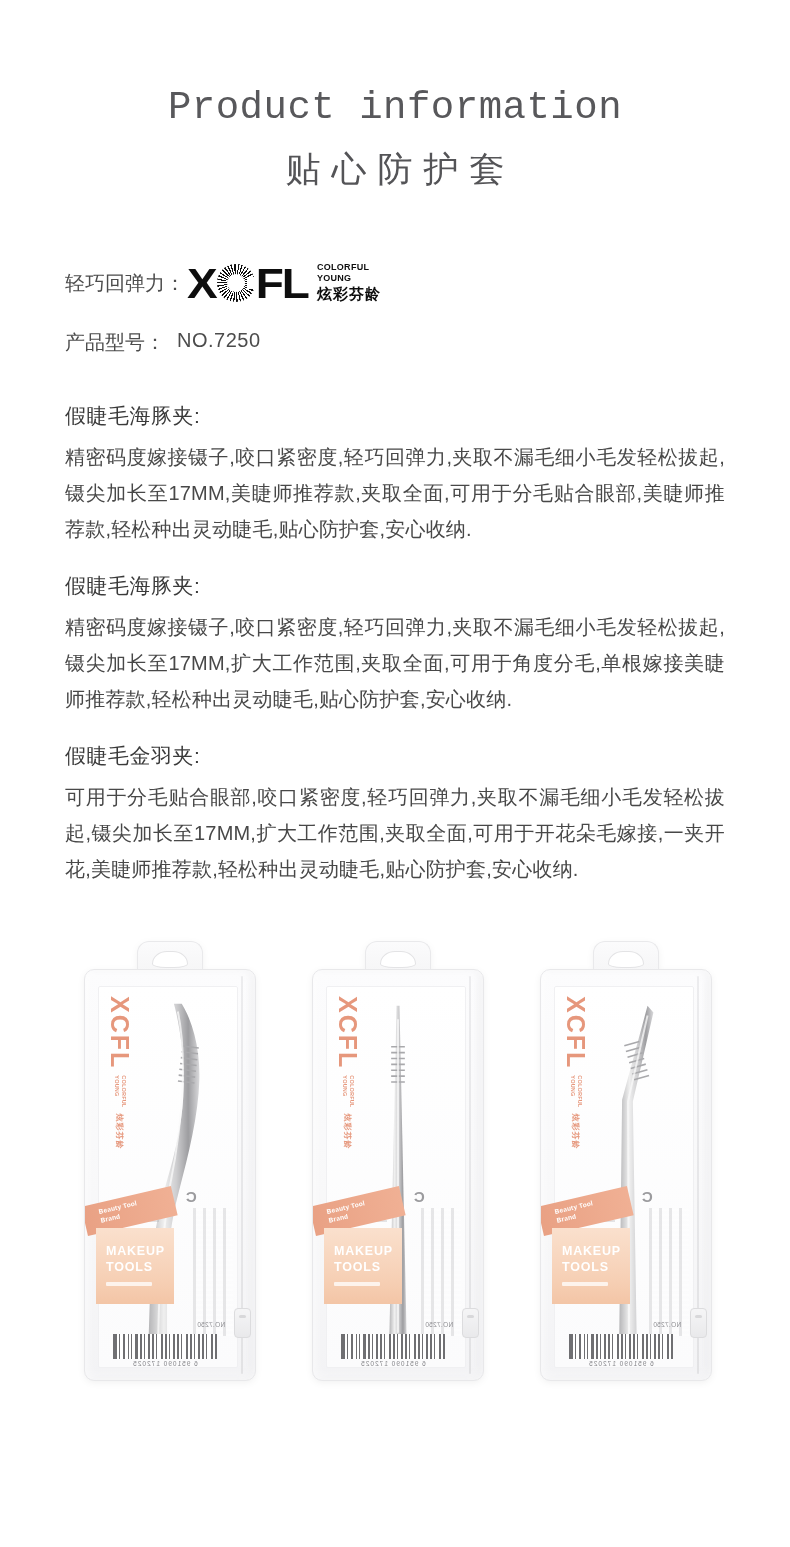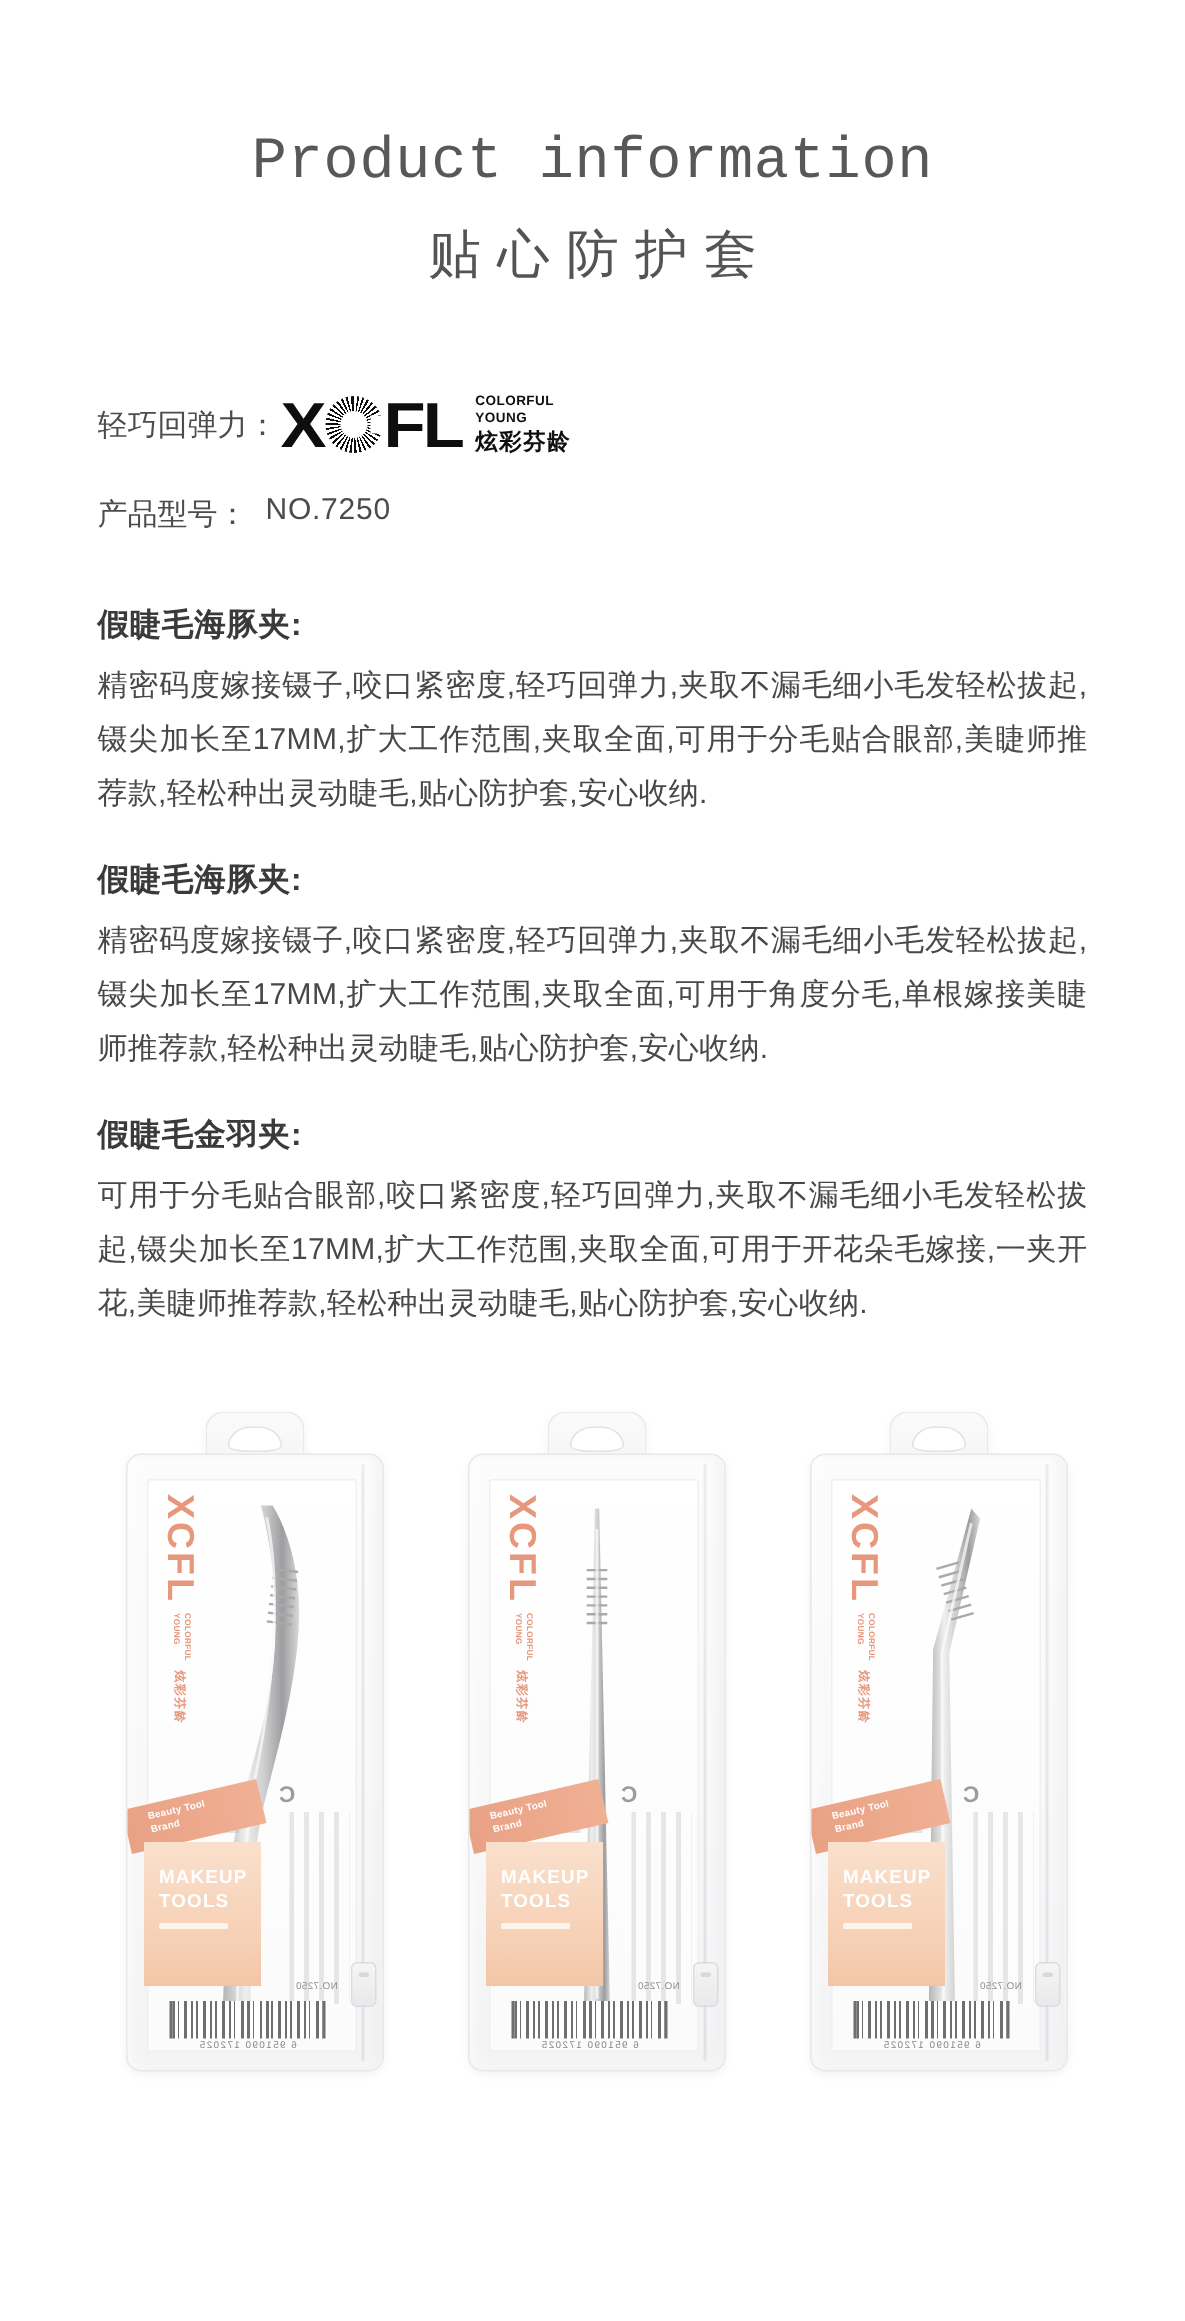--- a/index.html
+++ b/index.html
@@ -39,21 +39,21 @@
   }
   .sunburst::after { content:""; position:absolute; inset:10px; background:#ffffff; border-radius:50%; }
   .sunburst::before { content:""; position:absolute; right:-3px; top:50%; transform:translateY(-50%); width:11px; height:12px; background:#ffffff; z-index:1; }
   .logo-side { display:flex; flex-direction:column; justify-content:space-between; height:46px; margin-left:9px; padding:2px 0; }
   .logo-side-en { font-size:9px; font-weight:700; color:#0e0e0e; line-height:1.25; letter-spacing:0.3px; }
   .logo-side-cn { font-size:15px; font-weight:700; color:#0e0e0e; letter-spacing:1px; }
 
   
   .sections { margin:46px 65px 0 65px; }
   .sec { margin-bottom:25px; }
-  .sec-head { font-size:21px; font-weight:700; color:#3a3a3a; margin-bottom:9px; letter-spacing:0.5px; }
+  .sec-head { font-size:21px; font-weight:400; color:#3a3a3a; margin-bottom:9px; letter-spacing:0.5px; }
   .sec-body { font-size:20px; color:#484848; line-height:36px; letter-spacing:0.2px; text-align:justify; }
 
   
   .products { display:flex; justify-content:space-between; padding:0 78px 0 84px; margin-top:54px; }
   .product { display:flex; flex-direction:column; align-items:center; }
 
   .pkg { width:172px; position:relative; filter:drop-shadow(0 2px 3px rgba(0,0,0,0.05)); }
   .pkg-tab {
     width:66px; height:40px; margin:0 auto -12px auto; position:relative; z-index:0;
     background:linear-gradient(180deg,#fbfbfc,#f4f4f5);
@@ -112,21 +112,21 @@
 
   .peach-label { position:absolute; left:11px; bottom:66px; width:78px; height:108px; }
   .peach-ribbon {
     position:absolute; left:-8px; top:0; width:92px; height:30px;
     background:linear-gradient(90deg,#e9a184,#f0b094);
     transform:rotate(-13deg); transform-origin:left bottom;
     color:#ffffff; font-size:6.5px; font-weight:700; line-height:1.35;
     padding:5px 0 0 16px; letter-spacing:0.2px;
   }
   .peach-block {
-    position:absolute; left:0; top:22px; width:78px; height:96px;
+    position:absolute; left:0; top:22px; width:78px; height:76px;
     background:linear-gradient(180deg,#fae0cd 0%,#f6cfb4 70%,#f3c5a6 100%);
     padding:16px 0 0 10px;
   }
   .peach-title { color:#ffffff; font-size:12.5px; font-weight:800; line-height:1.25; letter-spacing:0.8px; }
   .peach-subbar { margin-top:7px; width:46px; height:4px; background:rgba(255,255,255,0.75); border-radius:1px; }
 
   .model-mirror {
     position:absolute; right:30px; bottom:52px; font-size:6.5px; color:#8f8f93;
     transform:scaleX(-1); letter-spacing:0.3px;
   }
@@ -172,21 +172,21 @@
 
     <div class="spec-row">
       <span class="spec-label">产品型号：</span>
       <span class="spec-value">NO.7250</span>
     </div>
   </div>
 
   <div class="sections">
     <div class="sec">
       <div class="sec-head">假睫毛海豚夹:</div>
-      <div class="sec-body">精密码度嫁接镊子,咬口紧密度,轻巧回弹力,夹取不漏毛细小毛发轻松拔起,镊尖加长至17MM,扩大工作范围,夹取全面,可用于分毛贴合眼部,美睫师推荐款,轻松种出灵动睫毛,贴心防护套,安心收纳.</div>
+      <div class="sec-body">精密码度嫁接镊子,咬口紧密度,轻巧回弹力,夹取不漏毛细小毛发轻松拔起,镊尖加长至17MM,美睫师推荐款,夹取全面,可用于分毛贴合眼部,美睫师推荐款,轻松种出灵动睫毛,贴心防护套,安心收纳.</div>
     </div>
     <div class="sec">
       <div class="sec-head">假睫毛海豚夹:</div>
       <div class="sec-body">精密码度嫁接镊子,咬口紧密度,轻巧回弹力,夹取不漏毛细小毛发轻松拔起,镊尖加长至17MM,扩大工作范围,夹取全面,可用于角度分毛,单根嫁接美睫师推荐款,轻松种出灵动睫毛,贴心防护套,安心收纳.</div>
     </div>
     <div class="sec">
       <div class="sec-head">假睫毛金羽夹:</div>
       <div class="sec-body">可用于分毛贴合眼部,咬口紧密度,轻巧回弹力,夹取不漏毛细小毛发轻松拔起,镊尖加长至17MM,扩大工作范围,夹取全面,可用于开花朵毛嫁接,一夹开花,美睫师推荐款,轻松种出灵动睫毛,贴心防护套,安心收纳.</div>
     </div>
   </div>

